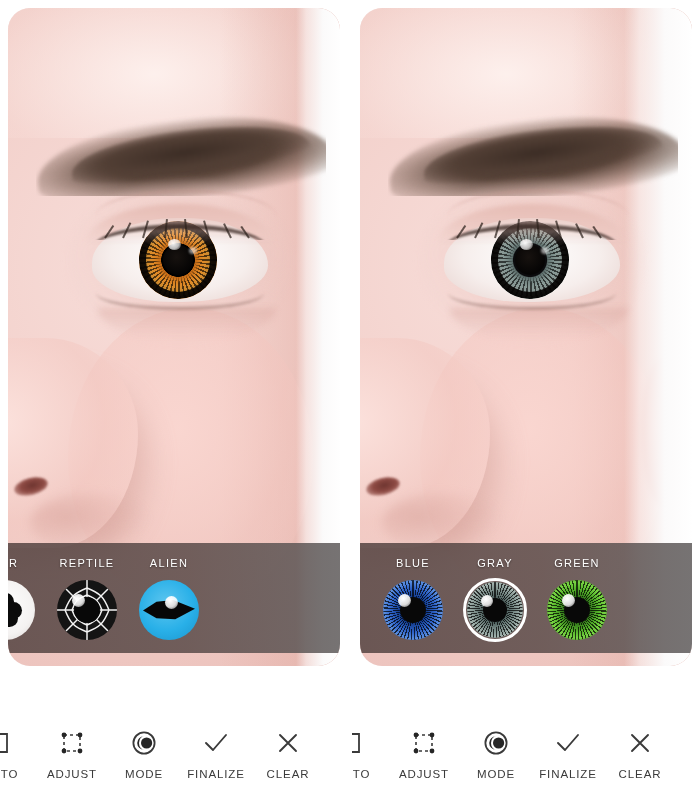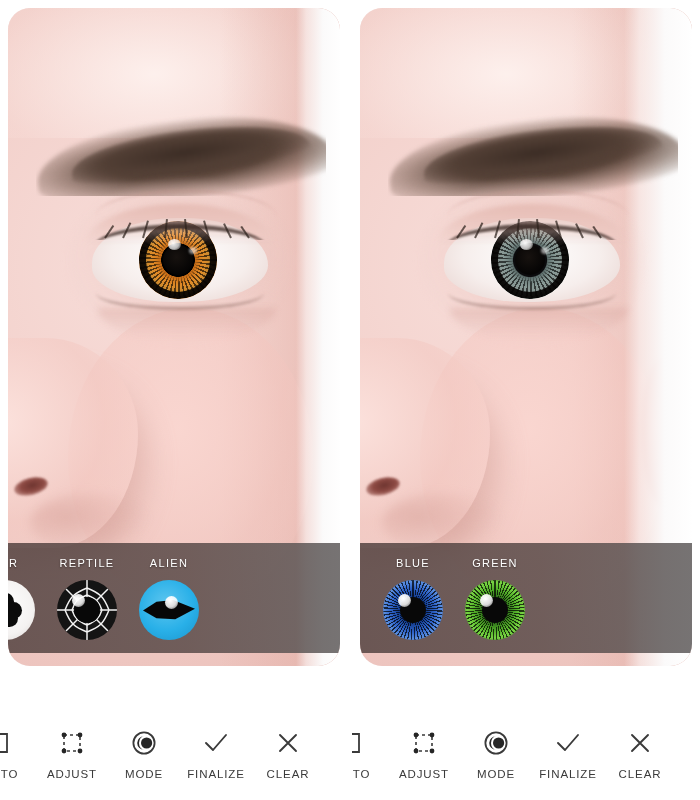--- a/index.html
+++ b/index.html
@@ -489,20 +489,31 @@
           <div class="lens-thumb-holder">
             <div class="lens-thumb t-blue">
               <div class="thumb-rays"></div>
               <div class="thumb-pupil"></div>
               <div class="thumb-glint"></div>
             </div>
           </div>
         </div>
 
 
+        <div class="lens-item">
+          <div class="lens-label">GRAY</div>
+          <div class="lens-thumb-holder">
+            <div class="lens-thumb t-gray selected-ring">
+              <div class="thumb-rays"></div>
+              <div class="thumb-pupil" style="width:24px;height:24px;margin:-12px 0 0 -12px"></div>
+              <div class="thumb-glint" style="left:14px;top:13px;width:12px;height:12px"></div>
+            </div>
+            <div class="sel-ring"></div>
+          </div>
+        </div>
 
         <div class="lens-item">
           <div class="lens-label">GREEN</div>
           <div class="lens-thumb-holder">
             <div class="lens-thumb t-green">
               <div class="thumb-rays"></div>
               <div class="thumb-pupil"></div>
               <div class="thumb-glint"></div>
             </div>
           </div>

